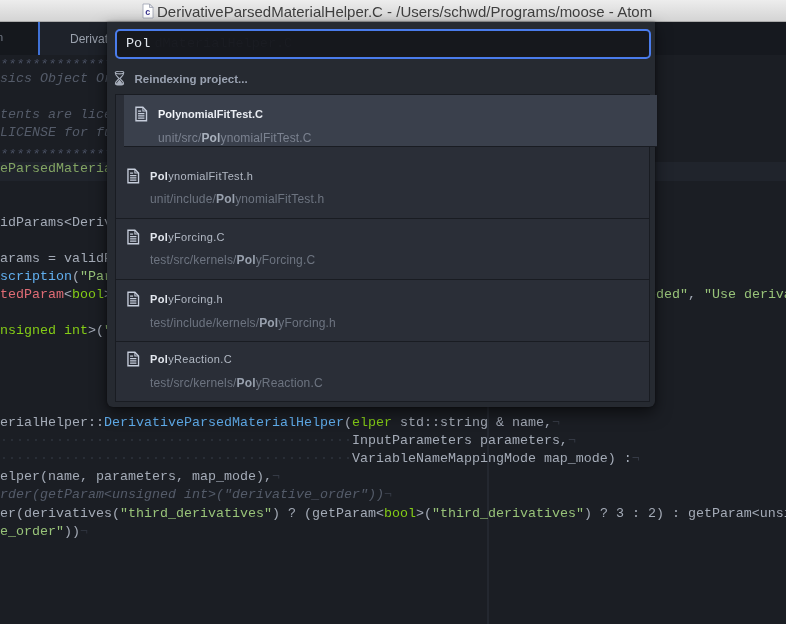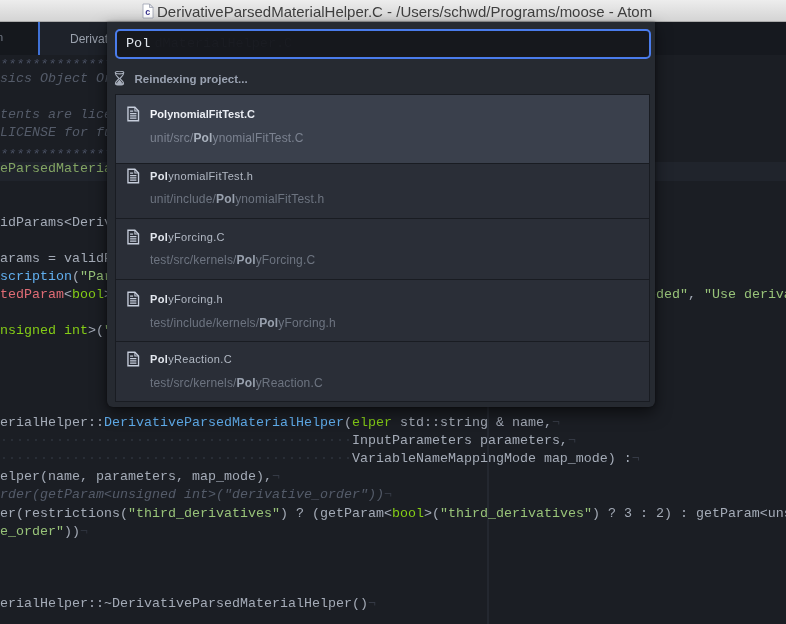--- a/index.html
+++ b/index.html
@@ -96,23 +96,22 @@
     <div class="ln" style="top: 159px;"><span>idParams&lt;DerivativeParsedMaterialHelper&gt;()</span></div>
     <div class="ln" style="top: 195px;"><span>arams = validParams&lt;ParsedMaterialHelper&gt;();</span></div>
     <div class="ln" style="top: 213px;"><span class="blu">scription</span><span>(</span><span class="grn">"Parsed Function Material with automatic derivatives."</span><span>);</span></div>
     <div class="ln" style="top: 231px;"><span class="red">tedParam</span><span>&lt;</span><span class="pur">bool</span><span>&gt;(</span><span class="grn">"third_derivatives"</span><span>, </span><span class="grn">"Older parameter third_derivatives was superseded"</span><span>, </span><span class="grn">"Use derivative_order instead."</span></div>
     <div class="ln" style="top: 267px;"><span class="pur">nsigned int</span><span>&gt;(</span><span class="grn">"derivative_order"</span><span>, 2, </span><span class="grn">"Maximum order of derivatives taken"</span><span>);</span></div>
     <div class="ln" style="top: 359px;"><span>erialHelper::</span><span class="blu">DerivativeParsedMaterialHelper</span><span>(</span><span class="pur">elper</span><span> std::string &amp; name,</span><span class="eol">¬</span></div>
     <div class="ln" style="top: 377px;"><span class="inv">············································</span><span>InputParameters parameters,</span><span class="eol">¬</span></div>
     <div class="ln" style="top: 395px;"><span class="inv">············································</span><span>VariableNameMappingMode map_mode) :</span><span class="eol">¬</span></div>
     <div class="ln" style="top: 413px;"><span>elper(name, parameters, map_mode),</span><span class="eol">¬</span></div>
     <div class="ln" style="top: 431px;"><span class="cm">rder(getParam&lt;unsigned int&gt;("derivative_order"))</span><span class="eol">¬</span></div>
-    <div class="ln" style="top: 450px;"><span>er(restrictions(</span><span class="grn">"third_derivatives"</span><span>) ? (getParam&lt;</span><span class="pur">bool</span><span>&gt;(</span><span class="grn">"third_derivatives"</span><span>) ? 3 : 2) : getParam&lt;unsigned int&gt;(</span></div>
+    <div class="ln" style="top: 450px;"><span>er(derivatives(</span><span class="grn">"third_derivatives"</span><span>) ? (getParam&lt;</span><span class="pur">bool</span><span>&gt;(</span><span class="grn">"third_derivatives"</span><span>) ? 3 : 2) : getParam&lt;unsigned int&gt;(</span></div>
     <div class="ln" style="top: 468px;"><span class="grn">e_order"</span><span>))</span><span class="inv">¬</span></div>
-    <div class="ln" style="top: 540px;"><span>erialHelper::~DerivativeParsedMaterialHelper()</span><span class="eol">¬</span></div>
   </div>
 
 <div id="tabbar">
   <div id="tab-left">
       <span>n</span>
     </div>
   <div id="tab-divider"></div>
   <div id="tab-active">
       <span>DerivativeParsedMaterialHel</span>
     </div>
@@ -135,21 +134,21 @@
   <div id="reindex">
     <svg width="11" height="15" viewBox="0 0 11 15">
       <ellipse cx="5.5" cy="1.6" rx="4.3" ry="1.3" fill="none" stroke="#a9b0bd" stroke-width="1.1"></ellipse>
       <path d="M1.4 2 C1.4 5.4 4.4 5.9 5 7.5 C4.4 9.1 1.4 9.6 1.4 13.2 M9.6 2 C9.6 5.4 6.6 5.9 6 7.5 C6.6 9.1 9.6 9.6 9.6 13.2" stroke="#a9b0bd" stroke-width="1.1" fill="none"></path>
       <path d="M5.5 8.6 L8.6 12.6 L2.4 12.6 Z" fill="#a9b0bd"></path>
       <ellipse cx="5.5" cy="13.2" rx="4.3" ry="1.3" fill="#a9b0bd"></ellipse>
     </svg>
     <span>Reindexing project...</span>
   </div>
   <div id="resultlist">
-      <div class="item sel" style="top:0px;height:69px;">
+      <div class="item sel" style="top:0px;height:52px;margin-left:8px;">
         <svg class="ficon" width="12.5" height="16" viewBox="0 0 13 16">
           <path d="M1 1 H8.2 L12 4.8 V15 H1 Z" fill="none" stroke="#c6cddb" stroke-width="1.4"></path>
           <path d="M8.2 1 V4.8 H12" fill="none" stroke="#c6cddb" stroke-width="1.1"></path>
           <path d="M3.2 5 H6.4 M3.2 7.6 H9.8 M3.2 10 H9.8 M3.2 12.4 H9.8" stroke="#c6cddb" stroke-width="1.3"></path>
         </svg>
         <span class="title"><b>Pol</b>ynomialFitTest.C</span>
         <span class="path">unit/src/<b>Pol</b>ynomialFitTest.C</span>
       </div>
       <div class="item" style="top:123.8px;">
         <svg class="ficon" width="12.5" height="16" viewBox="0 0 13 16">

